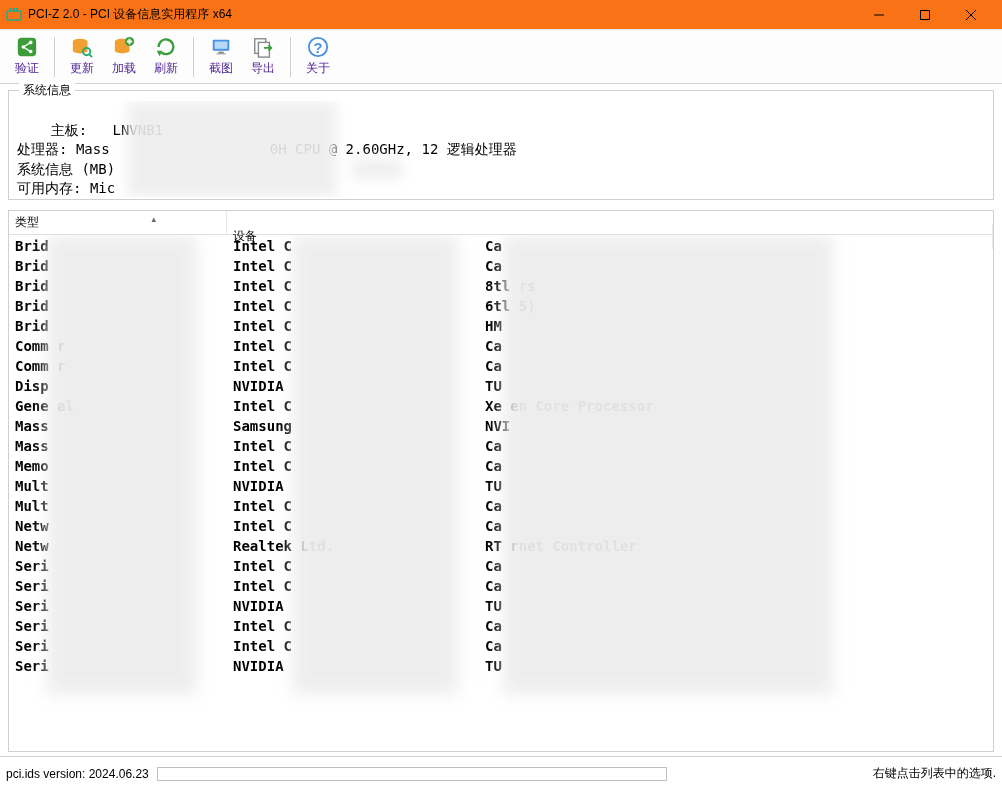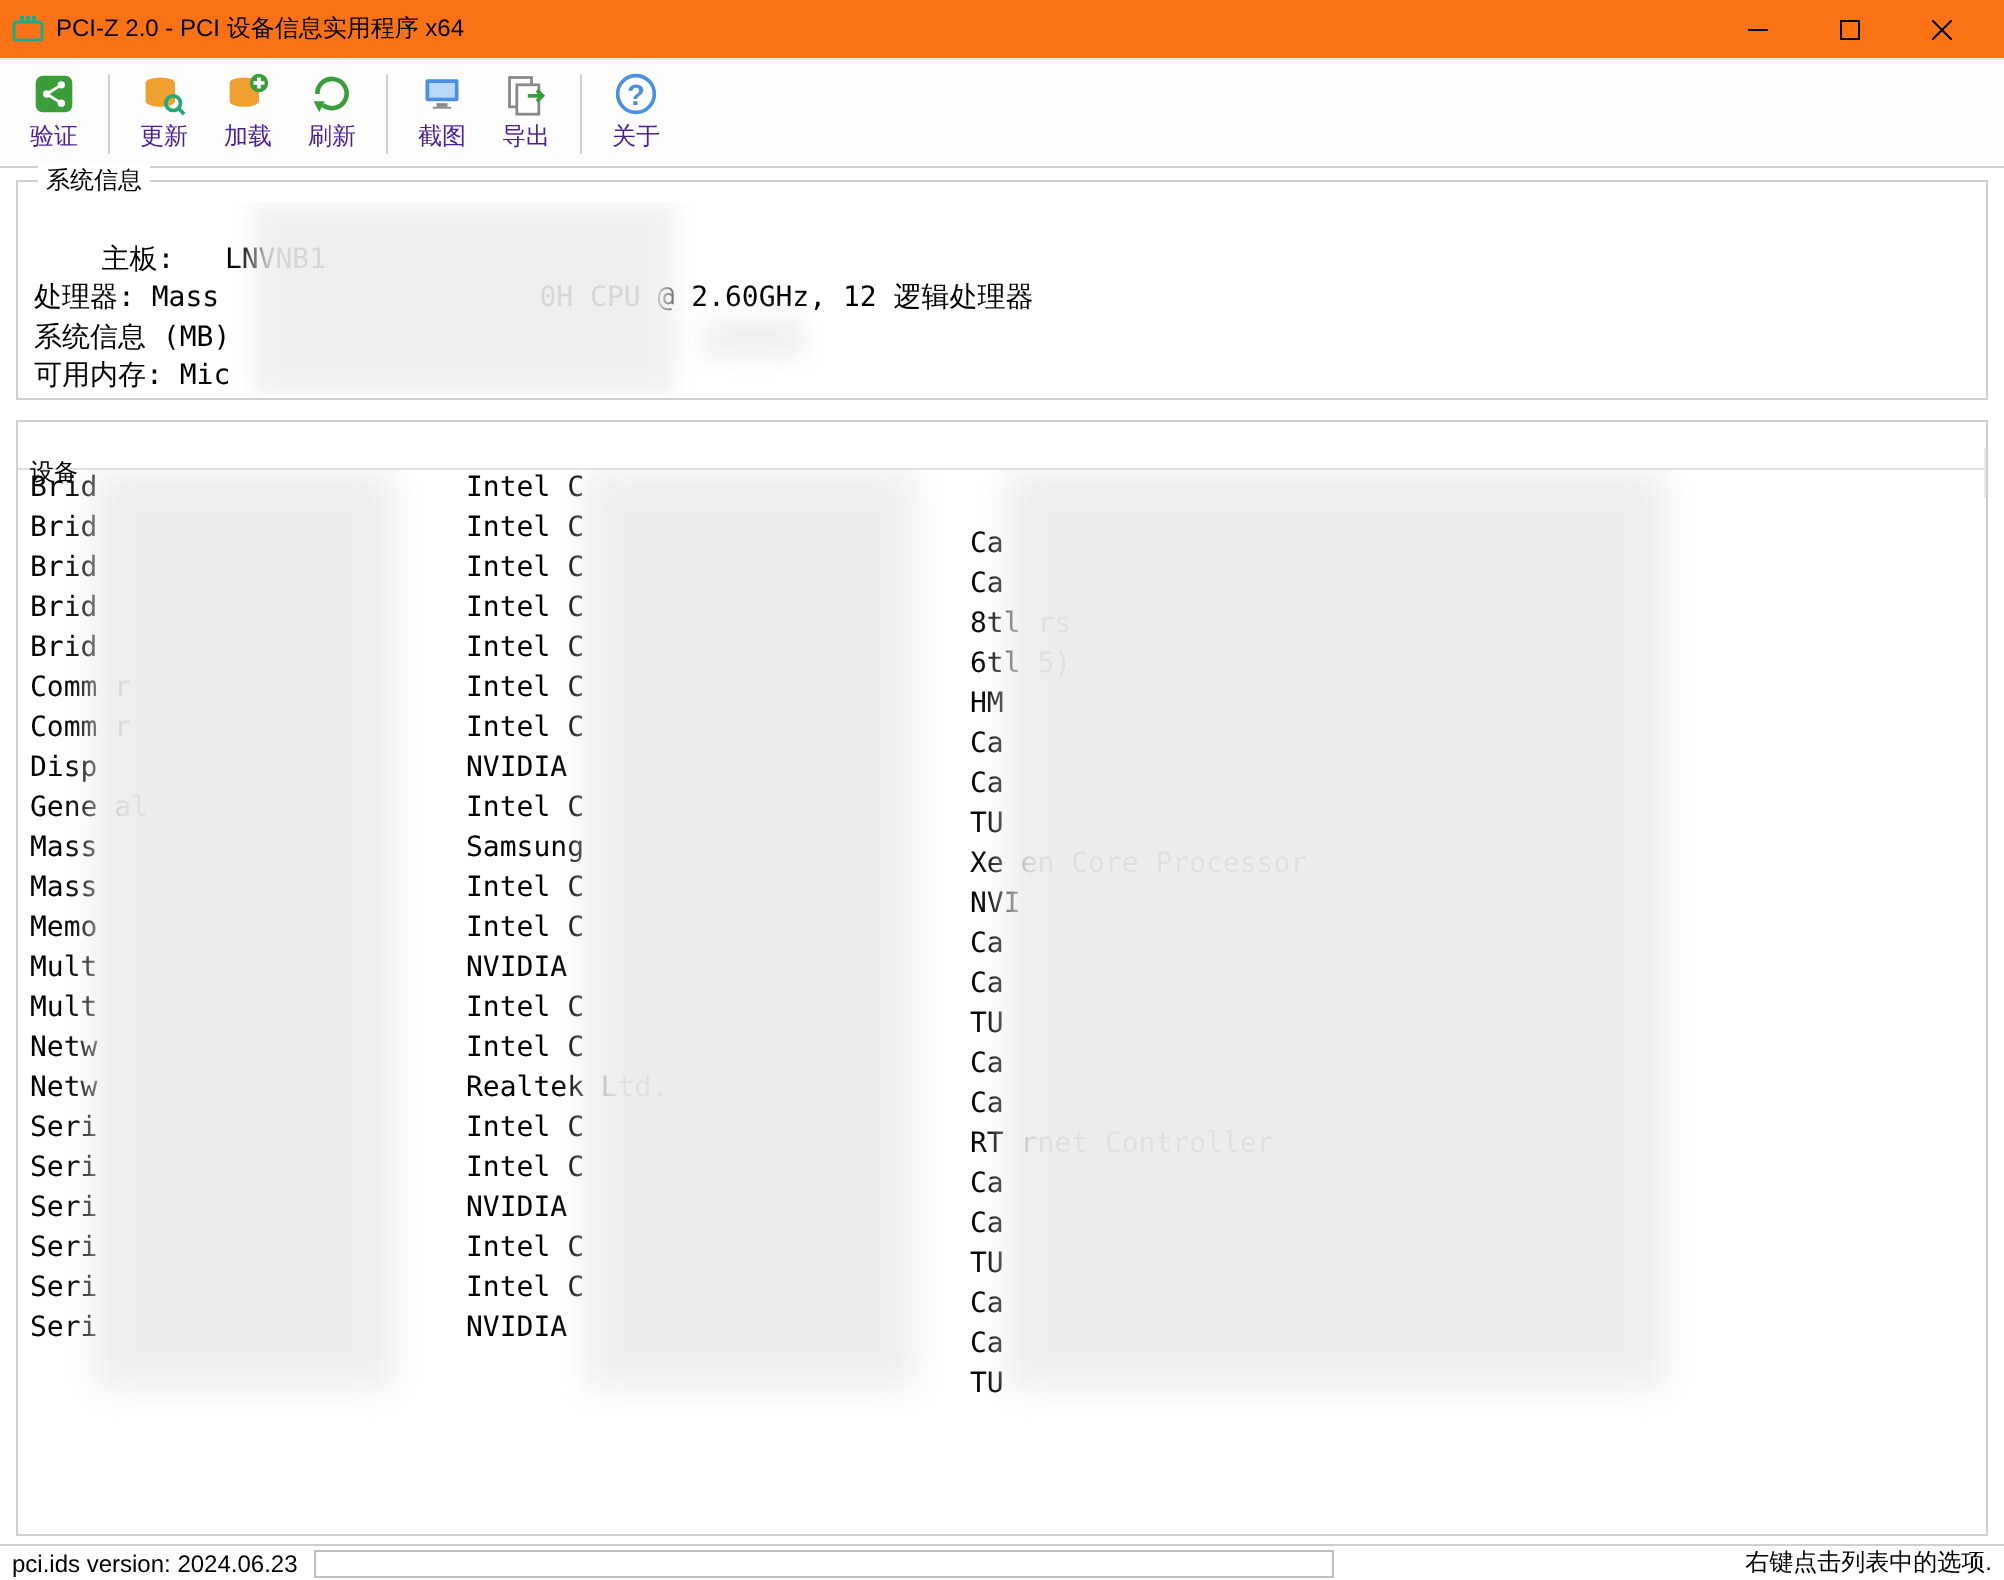--- a/index.html
+++ b/index.html
@@ -129,22 +129,23 @@
 .list-body {
   flex: 1;
   overflow-y: scroll;
   font-family: "SimSun", "NSimSun", monospace;
   font-size: 14px;
   position: relative;
 }
 .row {
   display: flex;
   height: 20px;
-  align-items: flex-start;
+  align-items: flex-end;
   white-space: nowrap;
+  font-weight: bold;
 }
 .row .cell {
   padding: 1px 6px;
   overflow: hidden;
 }
 .row .cell.col-type { width: 218px; }
 .row .cell.col-vendor { width: 252px; }
 .row .cell.col-device { flex: 1; }
 
 .blur-overlay {
@@ -152,21 +153,21 @@
   pointer-events: none;
   background: #ededed;
   filter: blur(8px);
   opacity: 0.95;
 }
 .list-body::-webkit-scrollbar { width: 17px; }
 .list-body::-webkit-scrollbar-track { background: #f0f0f0; }
 .list-body::-webkit-scrollbar-thumb { background: #c0c0c0; }
 
 .statusbar {
-  height: 18px;
+  height: 34px;
   display: flex;
   align-items: center;
   padding: 0 6px;
   font-size: 12px;
   border-top: 1px solid #d0d0d0;
 }
 .statusbar .sb-left { }
 .statusbar .sb-progress {
   flex: 0 0 510px;
   height: 14px;
@@ -298,20 +299,21 @@
 <span>系统信息 (MB)</span>
 <span>可用内存:</span> <span>Mic</span>
                    
     <div class="blur" style="left:110px; top:0px; width:210px; height:96px;"></div>
     <div class="blur" style="left:335px; top:58px; width:50px; height:20px;"></div>
   </div>
 </div>
 
 <div class="listwrap">
   <div class="list-header">
+    <div class="col col-type sorted">类型</div>
     <div class="col col-device">设备</div>
   </div>
   <div class="list-body" id="list-body">
 
     <div class="row">
         <div class="cell col-type">Brid</div>
         <div class="cell col-vendor">Intel C</div>
         <div class="cell col-device">Ca</div>
       </div>
       <div class="row">

